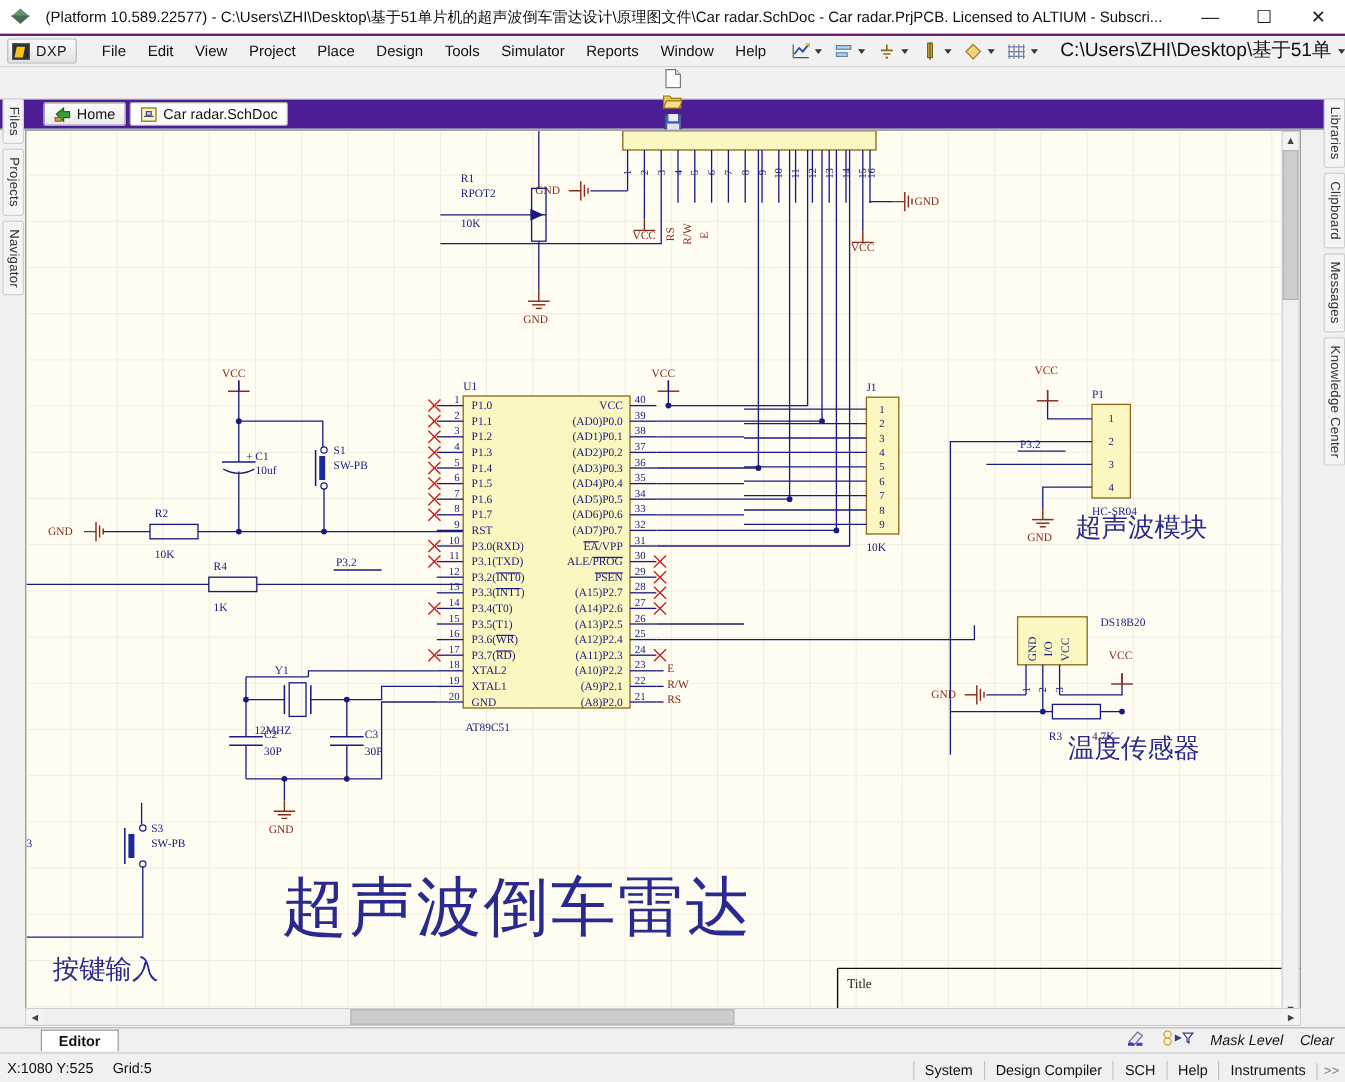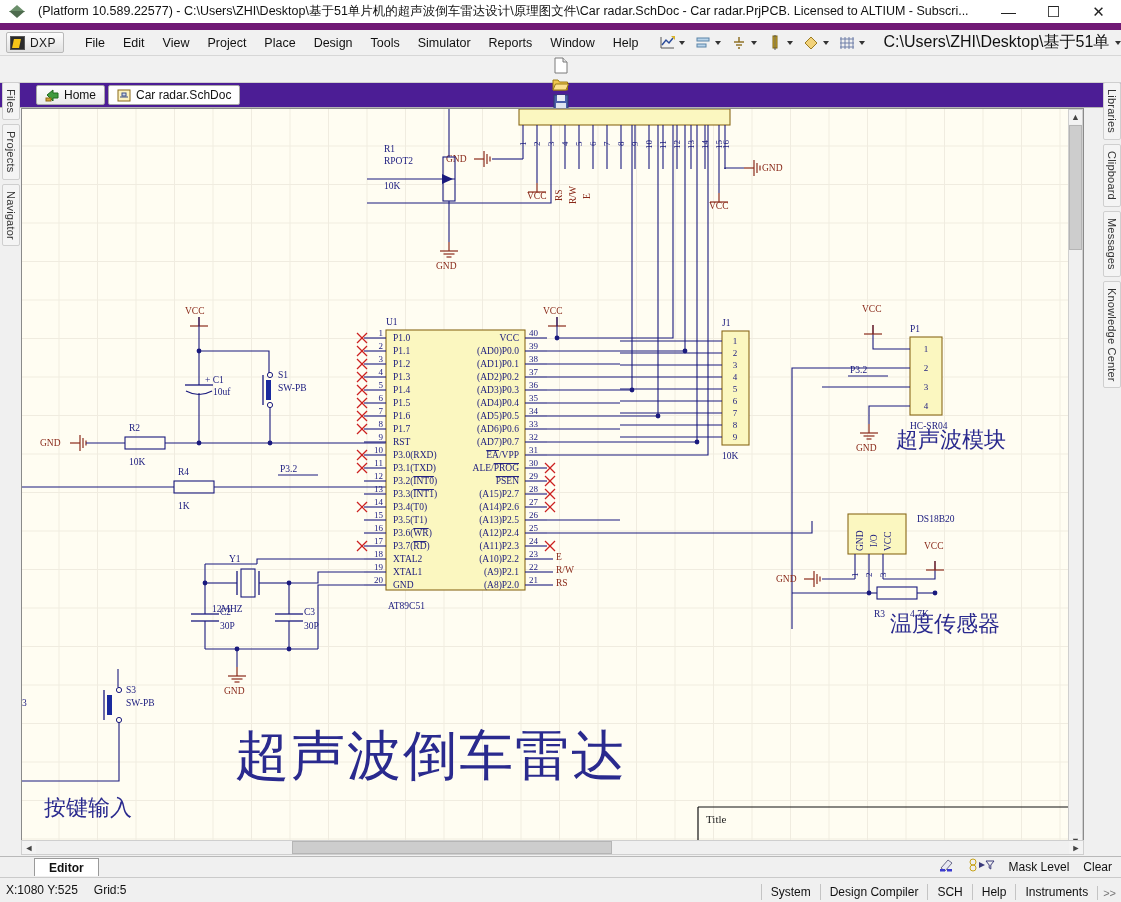--- a/index.html
+++ b/index.html
@@ -9,21 +9,21 @@
     font-family:"Liberation Sans", sans-serif;
     font-size:12px;
     background:#f0f0f0;
     overflow:hidden;
     position:relative;
   }
 
   
   #titlebar {
     height:30px; background:#ffffff; display:flex; align-items:center;
-    border-bottom:7px solid #701a75; position:relative;
+    border-bottom:2px solid #701a75; position:relative;
   }
   #app-logo { width:24px; height:22px; margin-left:6px; position:relative; }
   #app-logo .d1 { position:absolute; left:3px; top:4px; width:0; height:0;
      border-left:8px solid transparent; border-right:8px solid transparent;
      border-bottom:7px solid #6b8f6b; }
   #app-logo .d2 { position:absolute; left:3px; top:10px; width:0; height:0;
      border-left:8px solid transparent; border-right:8px solid transparent;
      border-top:7px solid #4e6b4e; }
   #title-text { margin-left:8px; font-size:12.5px; color:#111; white-space:nowrap;
      overflow:hidden; }
@@ -117,21 +117,21 @@
      font-size:12px; color:#111; }
   #coords { margin-left:6px; }
   #grid { margin-left:16px; }
   .sb-right { margin-left:auto; display:flex; align-items:flex-end; height:19px; }
   .sb-btn { padding:1px 9px; font-size:12px; color:#111; border-left:1px solid #c4c4c4; }
   #sb-more { padding:1px 5px; color:#777; font-size:11px; border-left:1px solid #c4c4c4; }
 
   
   #masklevel { position:absolute; right:2px; top:857px; height:19px; display:flex;
      align-items:center; font-size:12px; color:#111; }
-  .ml-btn { padding:18px 7px; }
+  .ml-btn { padding:18px 7px;font-style:italic; }
 
   .cn { font-family:"DejaVu Sans", sans-serif; }
 </style>
 </head>
 <body>
 
 <div id="titlebar">
   <div id="app-logo">
     <div class="d1"></div>
       <div class="d2"></div>

